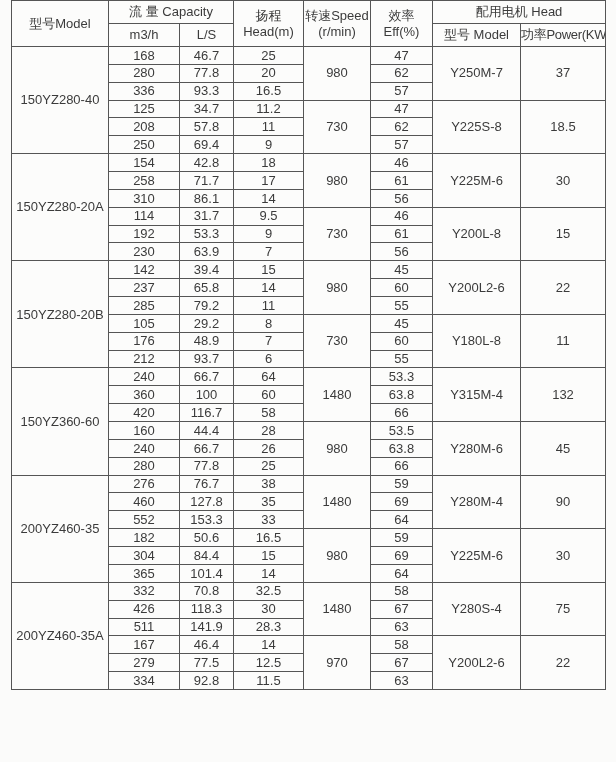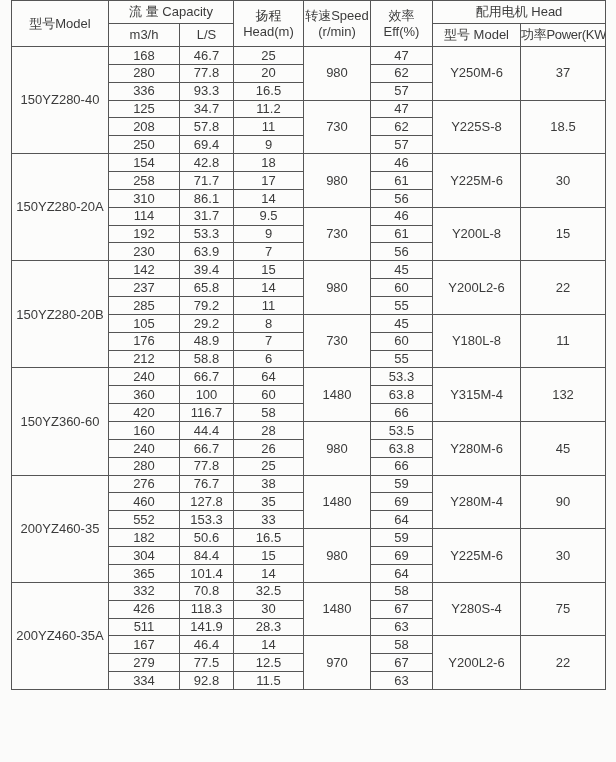--- a/index.html
+++ b/index.html
@@ -101,21 +101,21 @@
       </tr>
     </thead>
     <tbody>
         <tr>
           <td rowspan="6" class="model-cell">150YZ280-40</td>
           <td>168</td>
           <td>46.7</td>
           <td>25</td>
           <td rowspan="3">980</td>
           <td>47</td>
-          <td rowspan="3">Y250M-6</td>
+          <td rowspan="3">Y250M-7</td>
           <td rowspan="3">37</td>
         </tr>
         <tr>
           <td>280</td>
           <td>77.8</td>
           <td>20</td>
           <td>62</td>
         </tr>
         <tr>
           <td>336</td>
@@ -219,21 +219,21 @@
           <td rowspan="3">11</td>
         </tr>
         <tr>
           <td>176</td>
           <td>48.9</td>
           <td>7</td>
           <td>60</td>
         </tr>
         <tr>
           <td>212</td>
-          <td>58.8</td>
+          <td>93.7</td>
           <td>6</td>
           <td>55</td>
         </tr>
         <tr>
           <td rowspan="6" class="model-cell">150YZ360-60</td>
           <td>240</td>
           <td>66.7</td>
           <td>64</td>
           <td rowspan="3">1480</td>
           <td>53.3</td>

